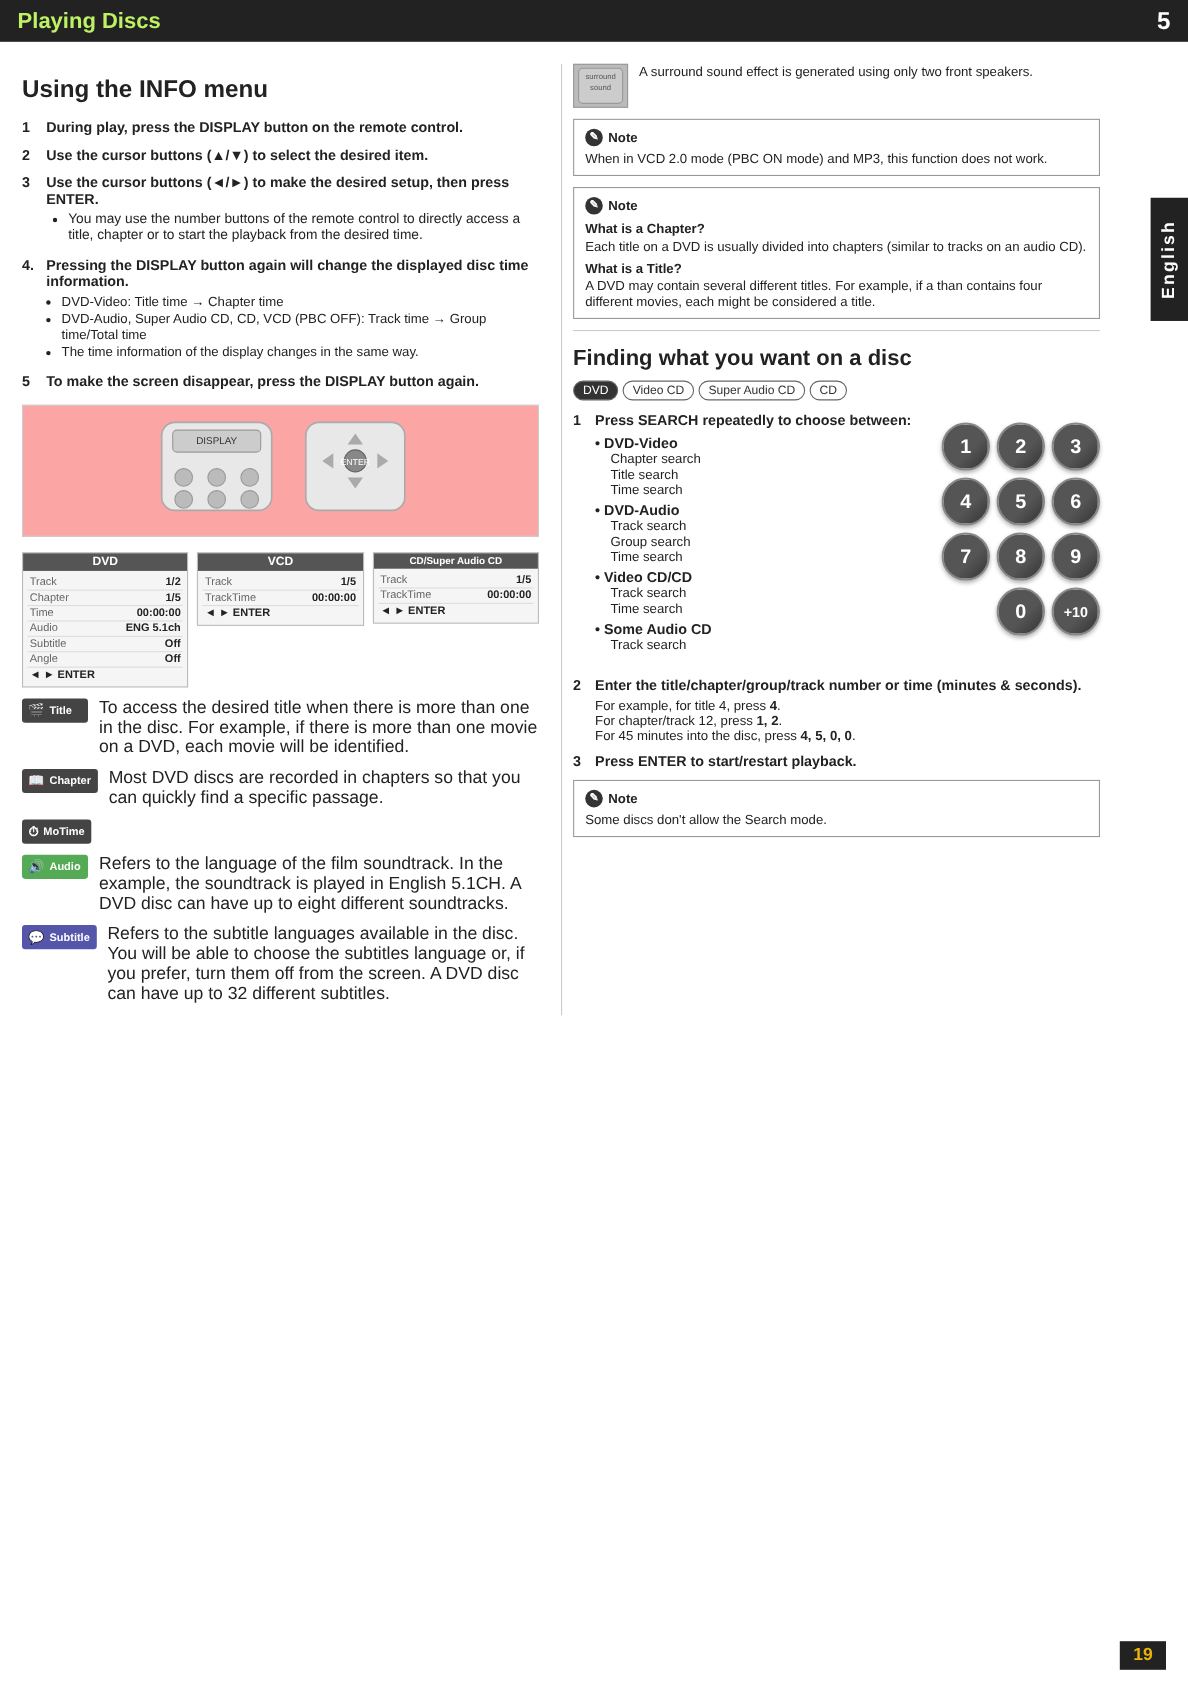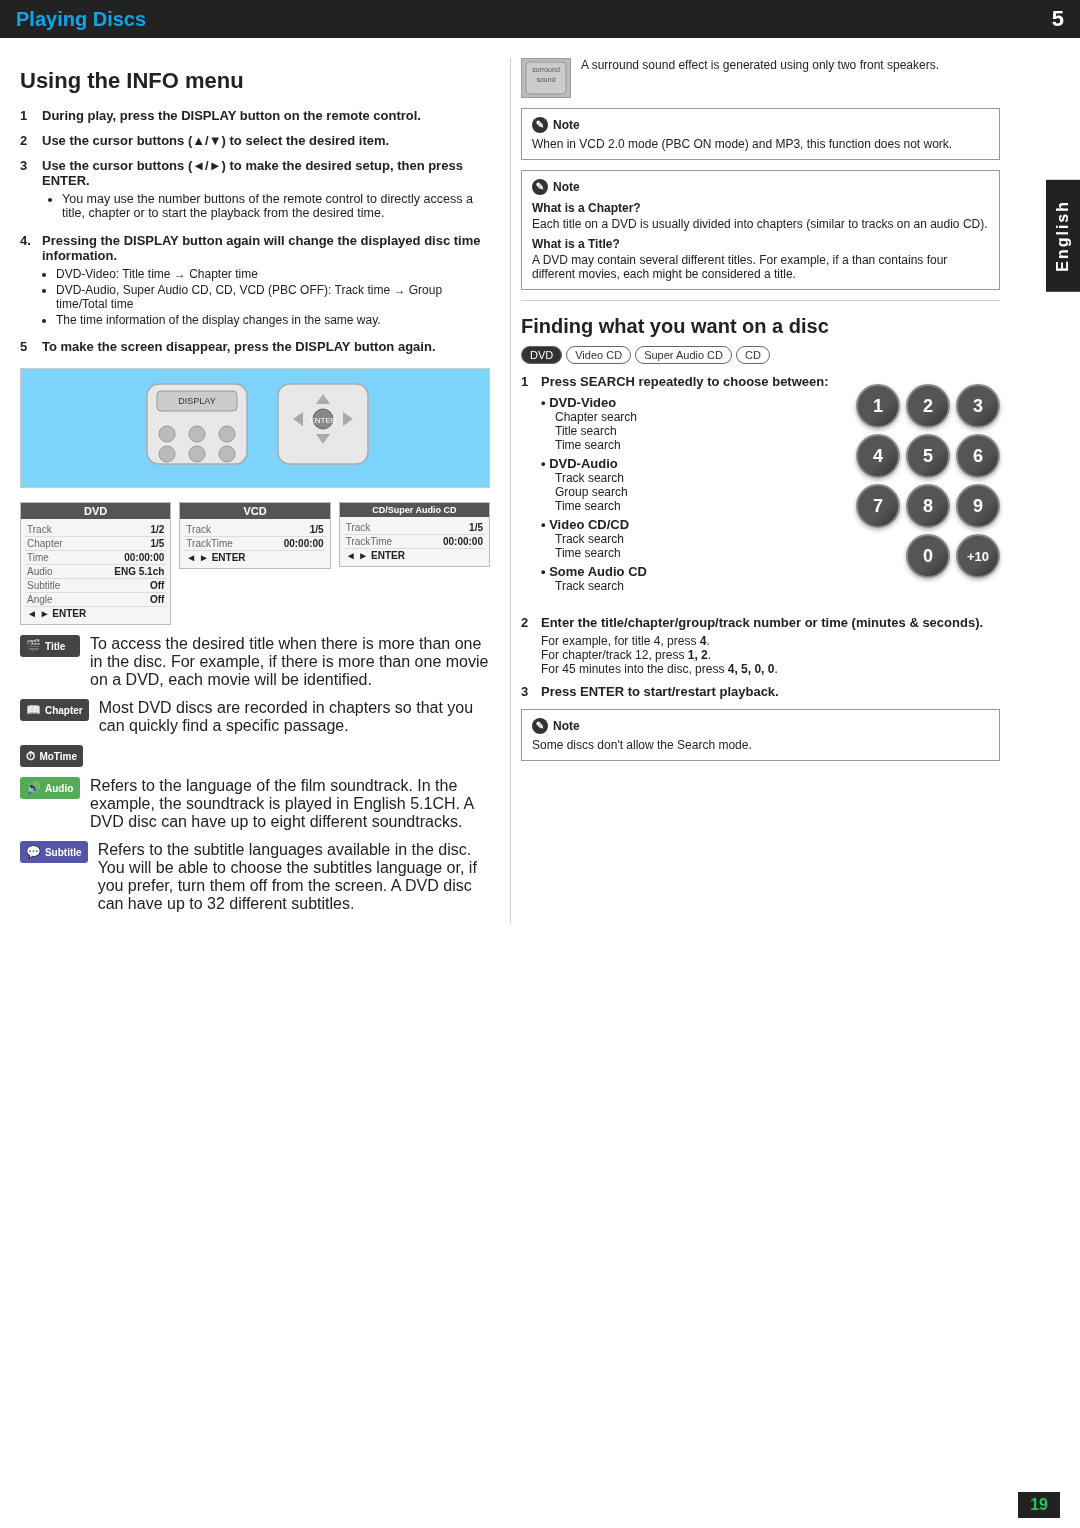--- a/index.html
+++ b/index.html
@@ -19,21 +19,21 @@
       color: #fff;
       display: flex;
       align-items: center;
       justify-content: space-between;
       padding: 6px 16px;
       margin-bottom: 20px;
     }
     .page-header-title {
       font-size: 20px;
       font-weight: bold;
-      color: #0ea5e9;
+      color: #bef264;
     }
     .page-number {
       font-size: 22px;
       font-weight: bold;
       color: #fff;
     }
 
     
     .side-tab {
       position: absolute;
@@ -132,21 +132,21 @@
       font-weight: bold;
       font-size: 12px;
       margin-top: 6px;
       margin-bottom: 2px;
     }
 
     
     .display-diagram {
       margin: 14px 0;
       border: 1px solid #ccc;
-      background: #7dd3fc;
+      background: #fca5a5;
       padding: 10px;
       text-align: center;
     }
 
     
     .screens-row {
       display: flex;
       gap: 8px;
       margin: 10px 0;
       align-items: flex-start;
@@ -289,21 +289,21 @@
     .numpad-btn.special {
       font-size: 13px;
     }
 
     
     .page-footer {
       position: absolute;
       bottom: 10px;
       right: 20px;
       background: #222;
-      color: #22c55e;
+      color: #eab308;
       padding: 4px 12px;
       font-size: 16px;
       font-weight: bold;
     }
 
     
     .divider { border-top: 1px solid #ccc; margin: 10px 0; }
 
     .bold { font-weight: bold; }
     .small { font-size: 11.5px; }

